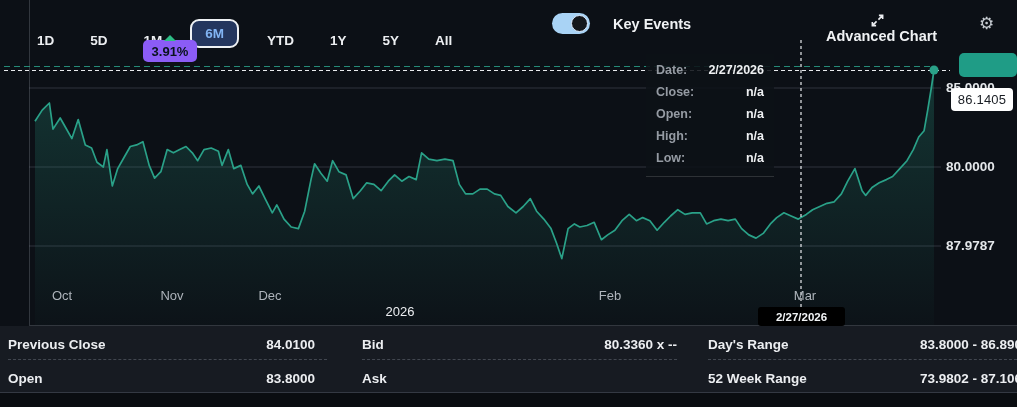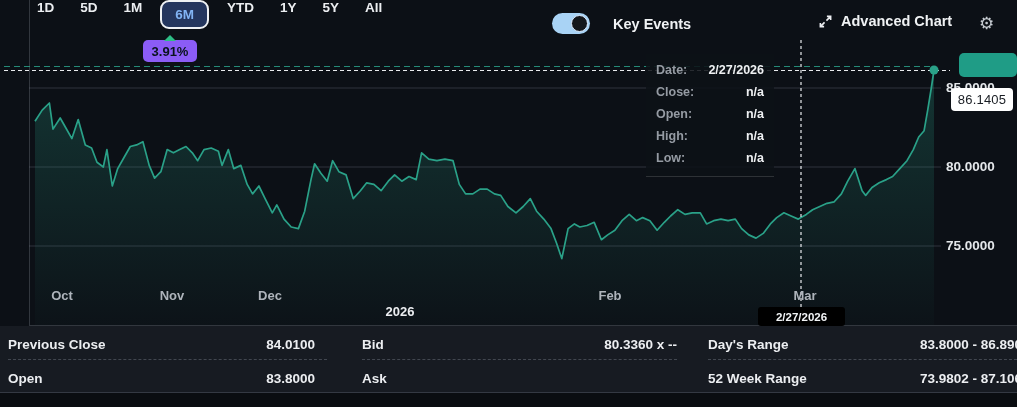--- a/index.html
+++ b/index.html
@@ -4,51 +4,51 @@
 <style>
   html,body{margin:0;padding:0;background:#0c1016;}
   #app{
     position:relative;width:1017px;height:407px;overflow:hidden;
     background:#0c1016;
     font-family:"Liberation Sans",sans-serif;
     -webkit-font-smoothing:antialiased;
     color:#e9ebee;
   }
   
-  .toolbar{position:absolute;left:37px;top:0;height:48px;display:flex;align-items:flex-start;column-gap:26px;}
+  .toolbar{position:absolute;left:37px;top:0;height:48px;display:flex;align-items:flex-end;column-gap:36px;}
   .range-btn{font-size:13.5px;font-weight:700;color:#eceef1;cursor:pointer;background:none;border:none;padding:0;font-family:inherit;}
   .range-btn.sel{
     background:#24365e;color:#82b4f4;border:2px solid #eef1f4;border-radius:9px;
     padding:5px 13px;margin:0 -8px;
   }
   .change-badge{
     position:absolute;left:143px;top:40px;width:54px;height:22px;border-radius:5px;
     background:#8b5cf6;color:#08131c;font-size:13px;font-weight:700;
     display:flex;align-items:center;justify-content:center;z-index:6;
   }
   .change-badge:before{
     content:"";position:absolute;top:-5px;left:50%;margin-left:-6px;
     border-left:6px solid transparent;border-right:6px solid transparent;border-bottom:6px solid #2dbd85;
   }
   .toggle-wrap{position:absolute;left:552px;top:13px;display:flex;align-items:center;}
   .toggle{position:relative;width:38px;height:21px;border-radius:11px;background:#a9d3f5;cursor:pointer;}
   .toggle .knob{position:absolute;top:2px;right:2px;width:17px;height:17px;border-radius:50%;background:#14171c;border:1px solid #dceafd;box-sizing:border-box;}
   .toggle-label{margin-left:23px;font-size:14.5px;font-weight:700;color:#f0f2f4;}
   .type-select{position:absolute;left:683px;top:13px;display:flex;align-items:center;cursor:pointer;}
   .type-select .lbl{font-size:14.5px;font-weight:700;color:#f0f2f4;margin:0 7px;}
-  .adv-chart{position:absolute;left:818px;top:13px;display:flex;align-items:center;cursor:pointer;}
+  .adv-chart{position:absolute;left:818px;top:13px;display:flex;align-items:center;cursor:pointer;flex-direction:column;}
   .adv-chart .lbl{font-size:14.5px;font-weight:700;color:#f0f2f4;margin-left:8px;}
   .gear{position:absolute;left:979px;top:13px;font-size:17px;color:#c6cbd1;cursor:pointer;line-height:22px;}
   
   .chart-panel{position:absolute;left:0;top:0;width:1017px;height:325px;}
   .panel-left-border{position:absolute;left:29px;top:0;width:1px;height:325px;background:rgba(150,158,168,.28);}
   .panel-bottom-border{position:absolute;left:29px;top:325px;width:988px;height:1px;background:rgba(150,158,168,.28);}
   #chart-svg{position:absolute;left:0;top:0;}
   .ytick{position:absolute;left:946px;font-size:13.5px;font-weight:700;color:#e4e7ea;}
-  .xlabel{position:absolute;top:288px;transform:translateX(-50%);font-size:13px;font-weight:700;color:#aeb4bb;}
+  .xlabel{position:absolute;top:288px;transform:translateX(-50%);font-size:13px;font-weight:400;color:#aeb4bb;}
   .xlabel.year{top:304px;color:#eceef1;}
   
   .tooltip{
     position:absolute;left:646px;top:54px;width:128px;z-index:5;
     background:rgba(13,17,23,.88);border-bottom:1px solid rgba(255,255,255,.14);
     padding:5px 10px 7px 10px;box-sizing:border-box;
   }
   .tt-row{display:flex;justify-content:space-between;line-height:22px;font-size:12.5px;}
   .tt-row .k{color:#959ba3;font-weight:700;text-align:center;}
   .tt-row .v{color:#eef0f2;font-weight:700;}
@@ -103,21 +103,21 @@
       <path id="area-path" d="M35.0 121.2L42.2 110.1L49.4 103.0L53.0 129.1L60.2 118.0L65.6 127.5L71.9 138.6L78.2 119.6L85.3 144.9L91.6 148.0L97.0 162.3L103.3 167.0L106.9 149.6L112.3 186.0L117.7 168.6L124.0 157.5L130.3 146.5L136.6 144.9L142.9 141.7L149.2 165.4L154.6 178.1L160.9 171.7L167.2 149.6L173.4 152.8L179.7 149.6L186.0 146.5L192.3 152.8L197.7 160.7L204.0 149.6L211.2 148.0L218.4 151.2L222.0 165.4L228.3 149.6L233.7 168.6L240.9 165.4L247.2 184.4L252.6 193.9L258.9 186.0L265.1 198.6L272.3 212.8L276.8 204.9L284.0 219.1L291.2 227.0L298.4 228.6L304.7 211.2L311.0 179.6L314.6 163.8L320.9 173.3L327.2 181.2L332.6 160.7L338.9 171.7L346.1 174.9L353.2 198.6L360.4 190.7L366.7 182.8L373.9 184.4L381.1 190.7L388.3 181.2L394.6 174.9L401.8 181.2L409.0 176.5L416.2 179.6L421.6 152.8L428.8 159.1L436.9 160.7L444.9 159.1L453.0 160.7L459.3 184.4L465.6 193.9L472.8 193.9L480.0 189.1L487.2 189.1L494.4 193.9L500.7 195.4L507.9 206.5L516.0 212.8L523.2 206.5L530.3 198.6L536.6 211.2L543.8 219.1L551.0 228.6L556.4 242.8L561.8 258.6L568.1 228.6L574.4 223.9L579.8 227.0L587.0 225.5L594.2 222.3L601.4 239.7L607.7 234.9L614.9 230.2L622.0 220.7L629.2 214.4L636.4 220.7L642.7 217.6L649.9 220.7L657.1 230.2L664.3 222.3L670.6 216.0L677.8 209.7L685.0 214.4L692.2 212.8L700.3 212.8L706.6 223.9L713.7 220.7L720.9 219.1L728.1 220.7L735.3 219.1L741.6 228.6L748.8 234.9L756.0 238.1L763.2 233.4L770.4 223.9L776.7 217.6L783.9 212.8L791.1 216.0L798.3 219.1L806.3 214.4L812.6 209.7L819.8 206.5L827.0 203.3L834.2 201.8L841.4 193.9L847.7 181.2L854.9 168.6L862.1 190.7L865.7 195.4L872.0 187.5L879.2 182.8L886.4 179.6L892.6 176.5L899.8 168.6L907.0 160.7L913.3 149.6L918.7 137.0L924.1 130.7L927.7 110.1L931.3 88.0L934.0 70.0L934 325L35 325Z" fill="url(#gA)" stroke="none"></path>
       <path id="line-path" d="M35.0 121.2L42.2 110.1L49.4 103.0L53.0 129.1L60.2 118.0L65.6 127.5L71.9 138.6L78.2 119.6L85.3 144.9L91.6 148.0L97.0 162.3L103.3 167.0L106.9 149.6L112.3 186.0L117.7 168.6L124.0 157.5L130.3 146.5L136.6 144.9L142.9 141.7L149.2 165.4L154.6 178.1L160.9 171.7L167.2 149.6L173.4 152.8L179.7 149.6L186.0 146.5L192.3 152.8L197.7 160.7L204.0 149.6L211.2 148.0L218.4 151.2L222.0 165.4L228.3 149.6L233.7 168.6L240.9 165.4L247.2 184.4L252.6 193.9L258.9 186.0L265.1 198.6L272.3 212.8L276.8 204.9L284.0 219.1L291.2 227.0L298.4 228.6L304.7 211.2L311.0 179.6L314.6 163.8L320.9 173.3L327.2 181.2L332.6 160.7L338.9 171.7L346.1 174.9L353.2 198.6L360.4 190.7L366.7 182.8L373.9 184.4L381.1 190.7L388.3 181.2L394.6 174.9L401.8 181.2L409.0 176.5L416.2 179.6L421.6 152.8L428.8 159.1L436.9 160.7L444.9 159.1L453.0 160.7L459.3 184.4L465.6 193.9L472.8 193.9L480.0 189.1L487.2 189.1L494.4 193.9L500.7 195.4L507.9 206.5L516.0 212.8L523.2 206.5L530.3 198.6L536.6 211.2L543.8 219.1L551.0 228.6L556.4 242.8L561.8 258.6L568.1 228.6L574.4 223.9L579.8 227.0L587.0 225.5L594.2 222.3L601.4 239.7L607.7 234.9L614.9 230.2L622.0 220.7L629.2 214.4L636.4 220.7L642.7 217.6L649.9 220.7L657.1 230.2L664.3 222.3L670.6 216.0L677.8 209.7L685.0 214.4L692.2 212.8L700.3 212.8L706.6 223.9L713.7 220.7L720.9 219.1L728.1 220.7L735.3 219.1L741.6 228.6L748.8 234.9L756.0 238.1L763.2 233.4L770.4 223.9L776.7 217.6L783.9 212.8L791.1 216.0L798.3 219.1L806.3 214.4L812.6 209.7L819.8 206.5L827.0 203.3L834.2 201.8L841.4 193.9L847.7 181.2L854.9 168.6L862.1 190.7L865.7 195.4L872.0 187.5L879.2 182.8L886.4 179.6L892.6 176.5L899.8 168.6L907.0 160.7L913.3 149.6L918.7 137.0L924.1 130.7L927.7 110.1L931.3 88.0L934.0 70.0" fill="none" stroke="#2aa188" stroke-width="1.7" stroke-linejoin="round"></path>
       <line id="cp-line" x1="4" x2="934" y1="66.5" y2="66.5" stroke="#2aa188" stroke-width="1.2" stroke-dasharray="6 4" opacity="0.85"></line>
       <line id="crosshair-h" x1="4" x2="950" y1="70.5" y2="70.5" stroke="#e9ebee" stroke-width="1.2" stroke-dasharray="4 3"></line>
       <line id="crosshair-v" x1="801" x2="801" y1="40" y2="308" stroke="#e9ebee" stroke-width="1.2" stroke-dasharray="3 3"></line>
       <circle id="last-dot" cx="934.0" cy="70.0" r="4.5" fill="#2aa188"></circle>
     </svg>
 
     <div class="ytick" id="ytick-0" style="top:80px">85.0000</div>
     <div class="ytick" id="ytick-1" style="top:159px">80.0000</div>
-    <div class="ytick" id="ytick-2" style="top: 238px;">75.0000</div>
+    <div class="ytick" id="ytick-2" style="top: 238px;">87.9787</div>
 
     <div class="xlabel" style="left:62px">Oct</div>
     <div class="xlabel" style="left:172px">Nov</div>
     <div class="xlabel" style="left:270px">Dec</div>
     <div class="xlabel year" style="left:400px">2026</div>
     <div class="xlabel" style="left:610px">Feb</div>
     <div class="xlabel" style="left:805px">Mar</div>
 
     <div class="tooltip">
       <div class="tt-row">

